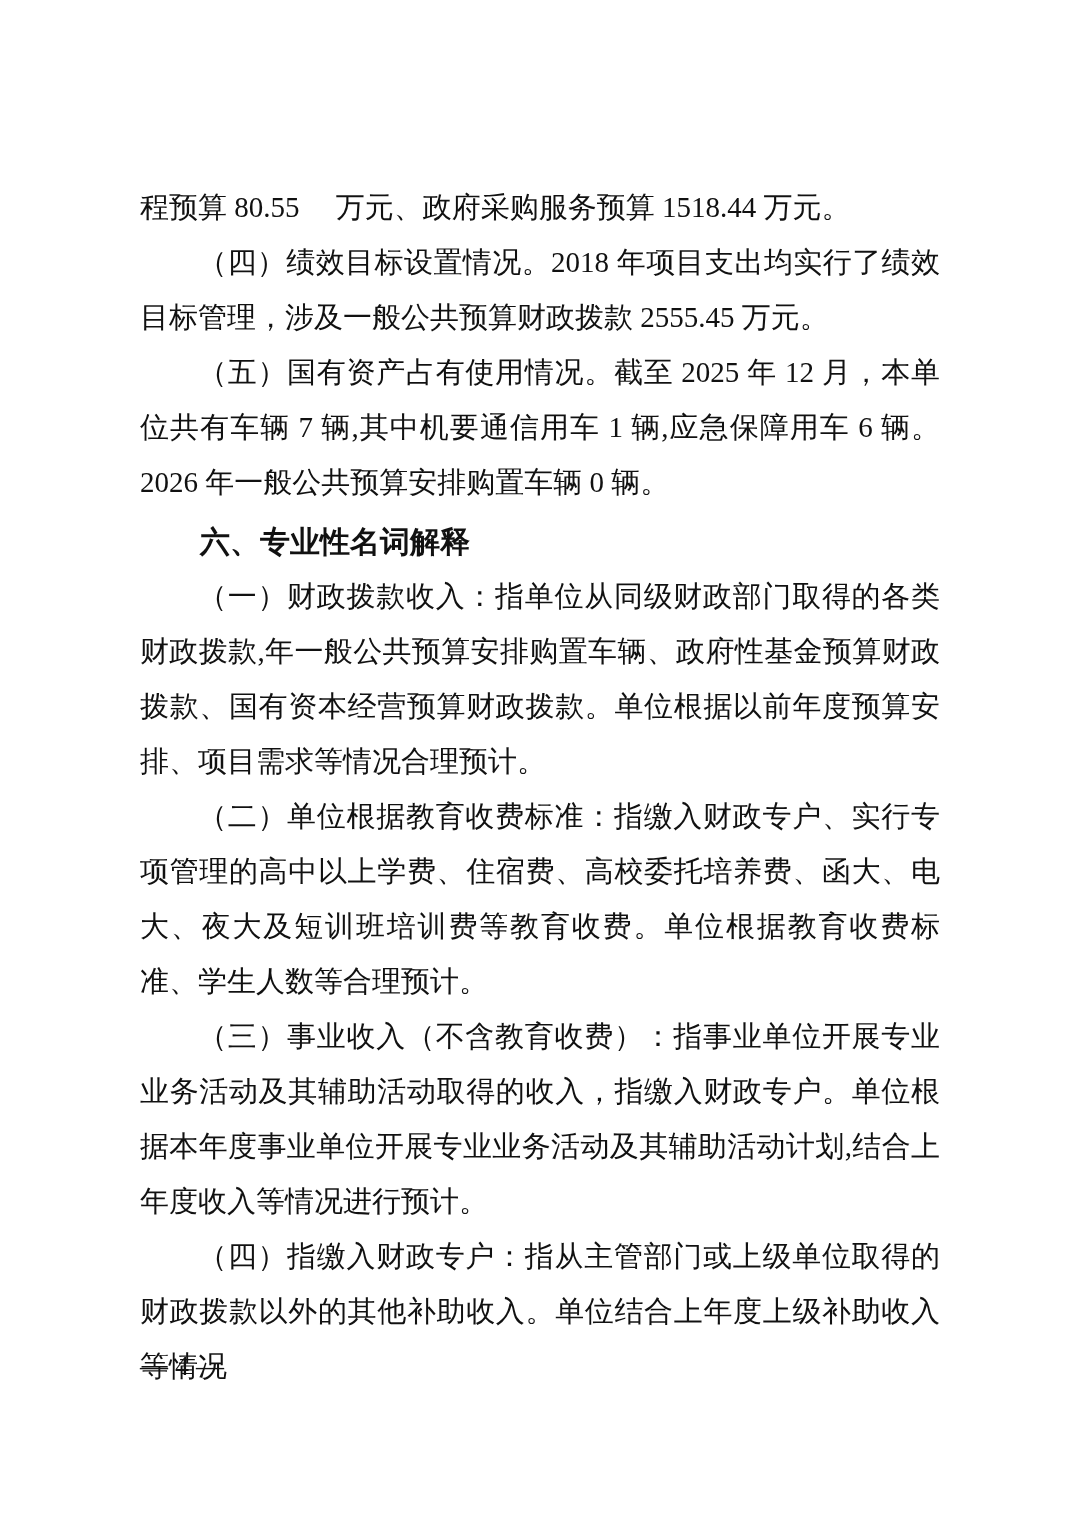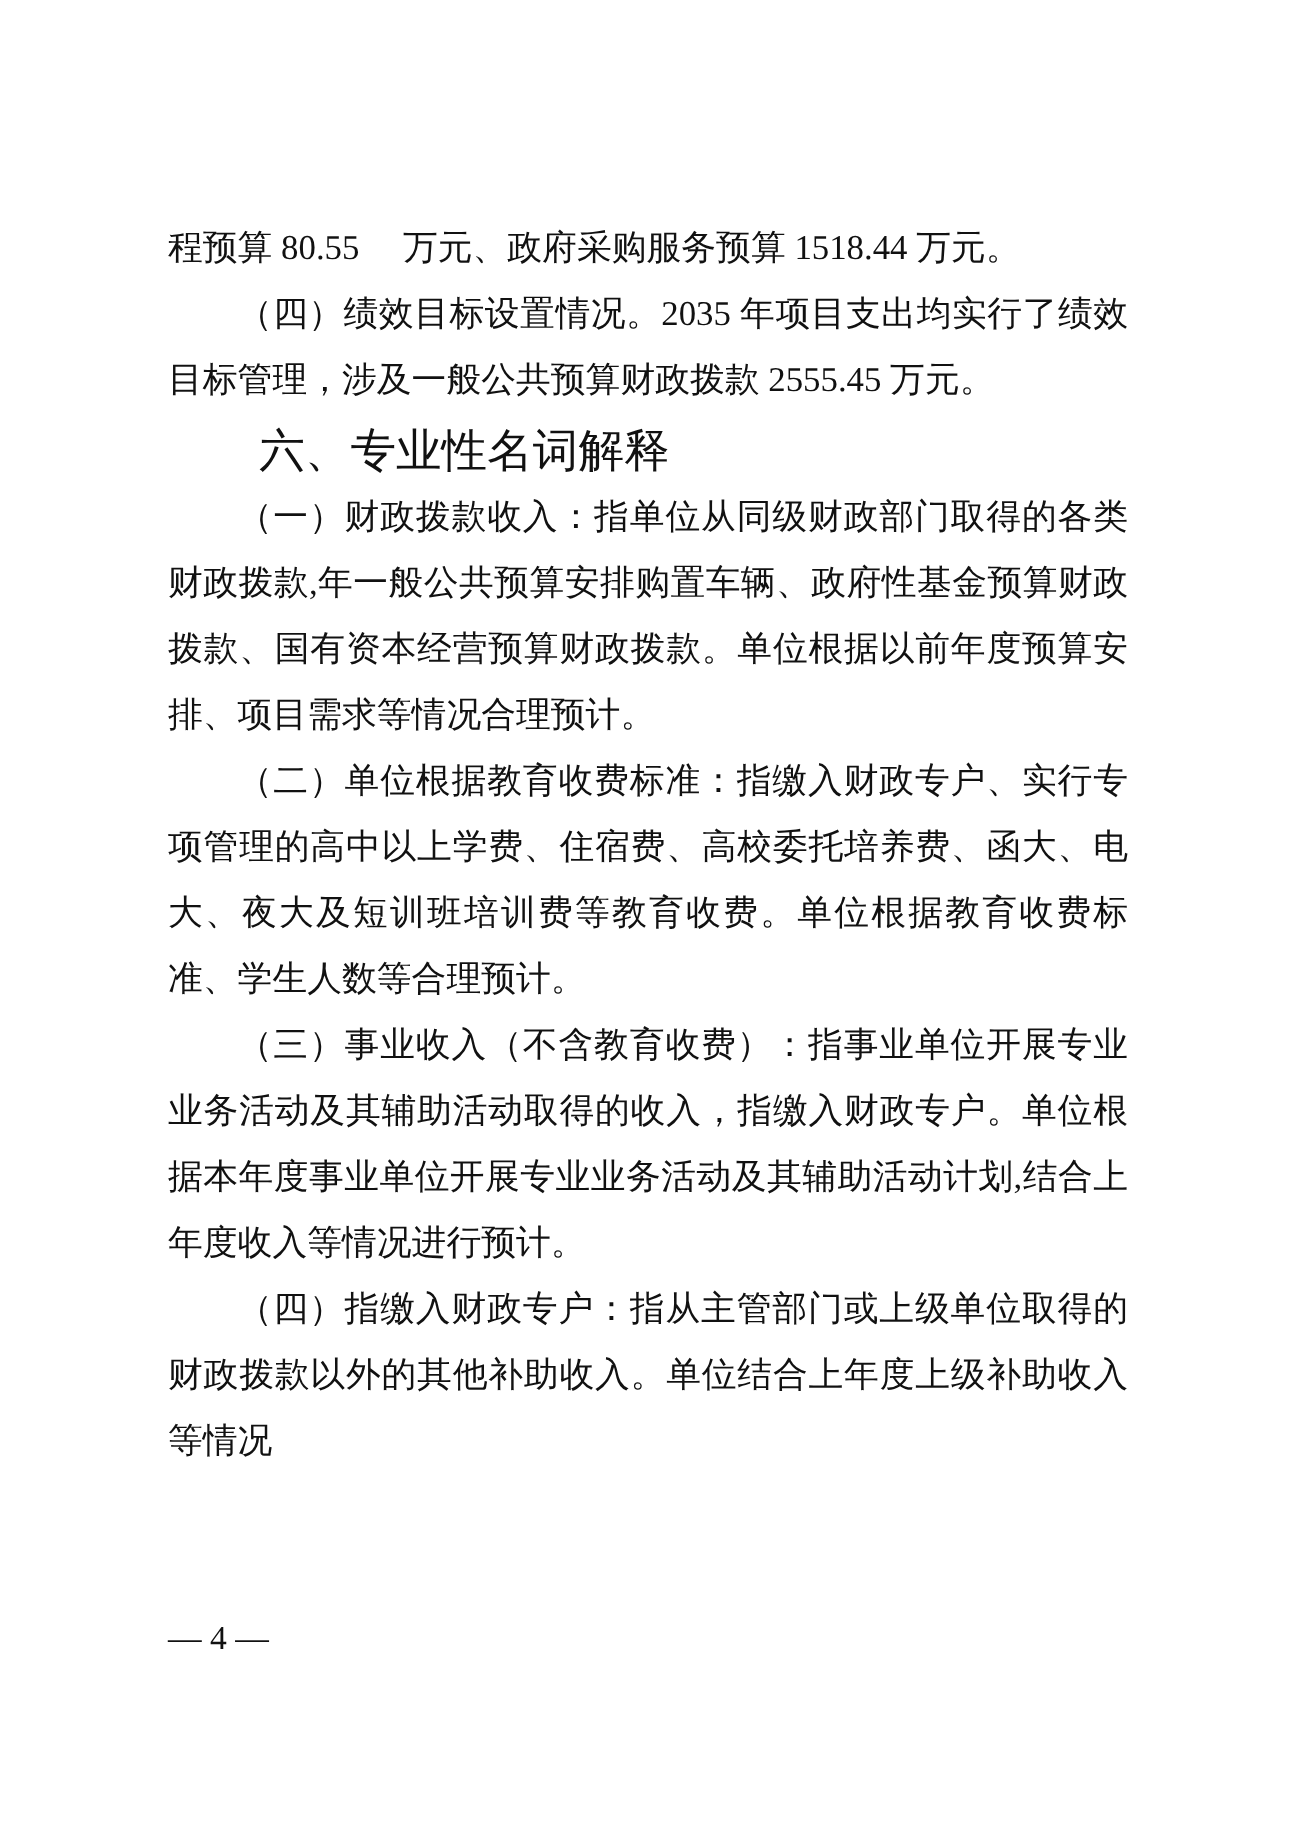--- a/index.html
+++ b/index.html
@@ -36,22 +36,22 @@
   }
   .para.no-indent {
     text-indent: 0;
   }
   .lead {
     font-weight: normal;
   }
   .heading {
     margin: 4px 0 0 0;
     font-family: "Liberation Sans", "DejaVu Sans", sans-serif;
-    font-weight: normal;
-    font-size: 38px;
+    font-weight: bold;
+    font-size: 30px;
     line-height: 55px;
     text-indent: 2em;
     color: #111111;
   }
   .footer {
     position: absolute;
     left: 140px;
     top: 1348px;
     font-size: 28px;
     line-height: 36px;
@@ -63,23 +63,26 @@
 <body>
 
 <div class="page">
   <main class="content">
 
     <p class="para no-indent">
       <span>程预算 80.55 　万元、政府采购服务预算 1518.44 万元。</span>
     </p>
 
     <p class="para">
-      <span class="lead">（四）绩效目标设置情况。</span><span>2035 年项目支出均实行了绩效目标管理，涉及一般公共预算财政拨款 2555.45 万元。</span>
+      <span class="lead">（四）绩效目标设置情况。</span><span>2018 年项目支出均实行了绩效目标管理，涉及一般公共预算财政拨款 2555.45 万元。</span>
     </p>
 
+    <p class="para">
+      <span class="lead">（五）国有资产占有使用情况。</span><span>截至 2025 年 12 月，本单位共有车辆 7 辆,其中机要通信用车 1 辆,应急保障用车 6 辆。2026 年一般公共预算安排购置车辆 0 辆。</span>
+    </p>
 
     <h2 class="heading">六、专业性名词解释</h2>
 
     <p class="para">
       <span class="lead">（一）财政拨款收入：</span><span>指单位从同级财政部门取得的各类财政拨款,年一般公共预算安排购置车辆、政府性基金预算财政拨款、国有资本经营预算财政拨款。单位根据以前年度预算安排、项目需求等情况合理预计。</span>
     </p>
 
     <p class="para">
       <span class="lead">（二）单位根据教育收费标准：</span><span>指缴入财政专户、实行专项管理的高中以上学费、住宿费、高校委托培养费、函大、电大、夜大及短训班培训费等教育收费。单位根据教育收费标准、学生人数等合理预计。</span>
     </p>

